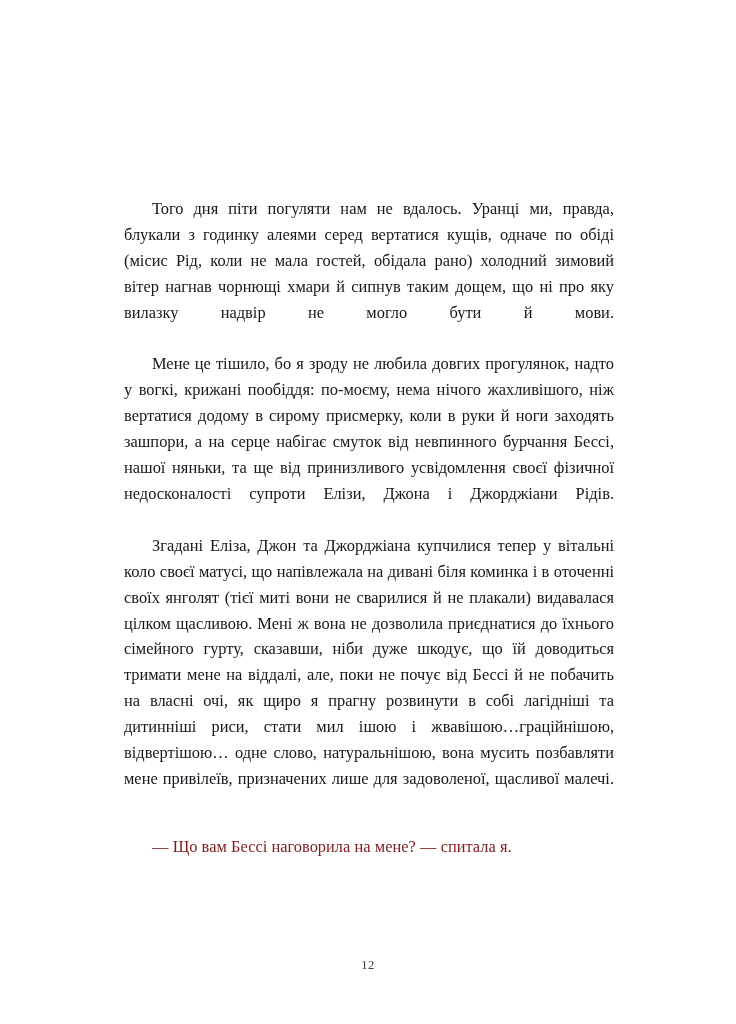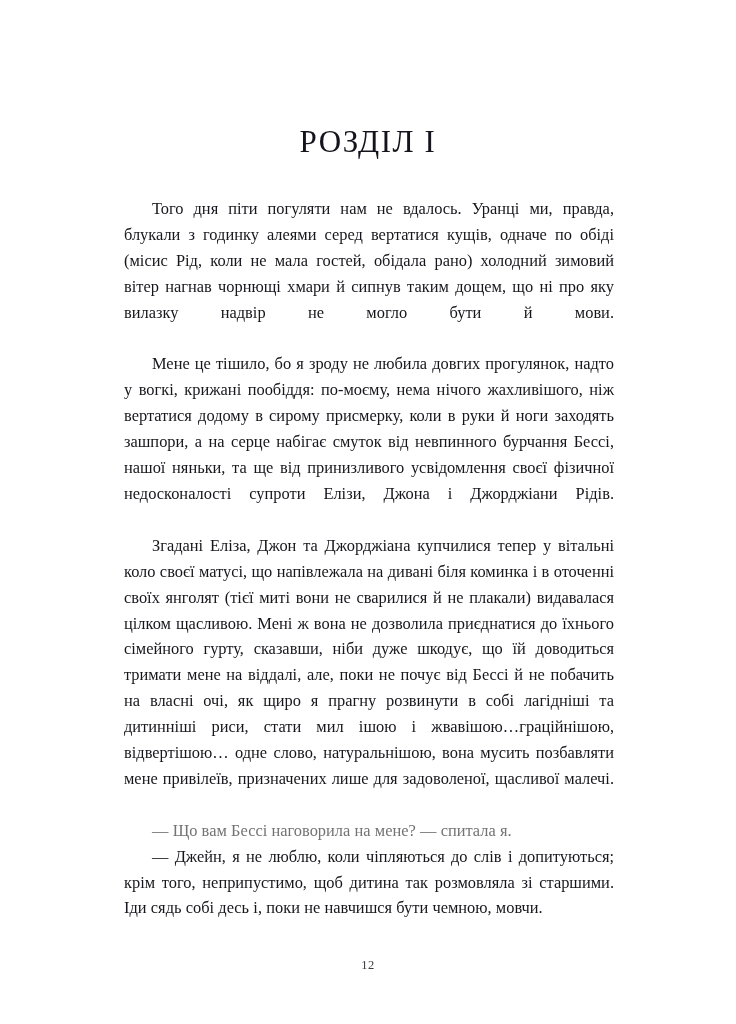--- a/index.html
+++ b/index.html
@@ -89,31 +89,29 @@
     line-height: 14px;
     letter-spacing: 0.6px;
     color: #3a3a42;
   }
 </style>
 </head>
 <body style="background: rgb(255, 255, 255);">
 
 <div class="page">
 
-  <h1 class="chapter-title">РОЗДІЛ I</h1>
 
   <div class="text-block">
 
     <p class="para" style="color: rgb(22, 22, 28);">Того дня піти погуляти нам не вдалось. Уранці ми, правда, блукали з годинку алеями серед вертатися кущів, одначе по обіді (місис Рід, коли не мала гостей, обідала рано) холодний зимовий вітер нагнав чорнющі хмари й сипнув таким дощем, що ні про яку вилазку надвір не могло бути й мови.</p>
 
     <p class="para" style="color: rgb(22, 22, 28);">Мене це тішило, бо я зроду не любила довгих прогулянок, надто у вогкі, крижані пообіддя: по-моєму, нема нічого жахливішого, ніж вертатися додому в сирому присмерку, коли в руки й ноги заходять зашпори, а на серце набігає смуток від невпинного бурчання Бессі, нашої няньки, та ще від принизливого усвідомлення своєї фізичної недосконалості супроти Елізи, Джона і Джорджіани Рідів.</p>
 
     <p class="para" style="color: rgb(22, 22, 28);">Згадані Еліза, Джон та Джорджіана купчилися тепер у вітальні коло своєї матусі, що напівлежала на дивані біля коминка і в оточенні своїх янголят (тієї миті вони не сварилися й не плакали) видавалася цілком щасливою. Мені ж вона не дозволила приєднатися до їхнього сімейного гурту, сказавши, ніби дуже шкодує, що їй доводиться тримати мене на віддалі, але, поки не почує від Бессі й не побачить на власні очі, як щиро я прагну розвинути в собі лагідніші та дитинніші риси, стати мил ішою і жвавішою…граційнішою, відвертішою… одне слово, натуральнішою, вона мусить позбавляти мене привілеїв, призначених лише для задоволеної, щасливої малечі.</p>
 
-    <p class="para dialogue no-stretch" style="color: #737373;">— Що вам Бессі наговорила на мене? — спитала я.</p>
+    <p class="para dialogue no-stretch" style="color: #7f1d1d; margin-top: 16px;">— Що вам Бессі наговорила на мене? — спитала я.</p>
 
-    <p class="para dialogue no-stretch" style="color: rgb(22, 22, 28);">— Джейн, я не люблю, коли чіпляються до слів і допитуються; крім того, неприпустимо, щоб дитина так розмовляла зі старшими. Іди сядь собі десь і, поки не навчишся бути чемною, мовчи.</p>
 
   </div>
 
   <div class="folio">12</div>
 
 </div>
 
 </body></html>

